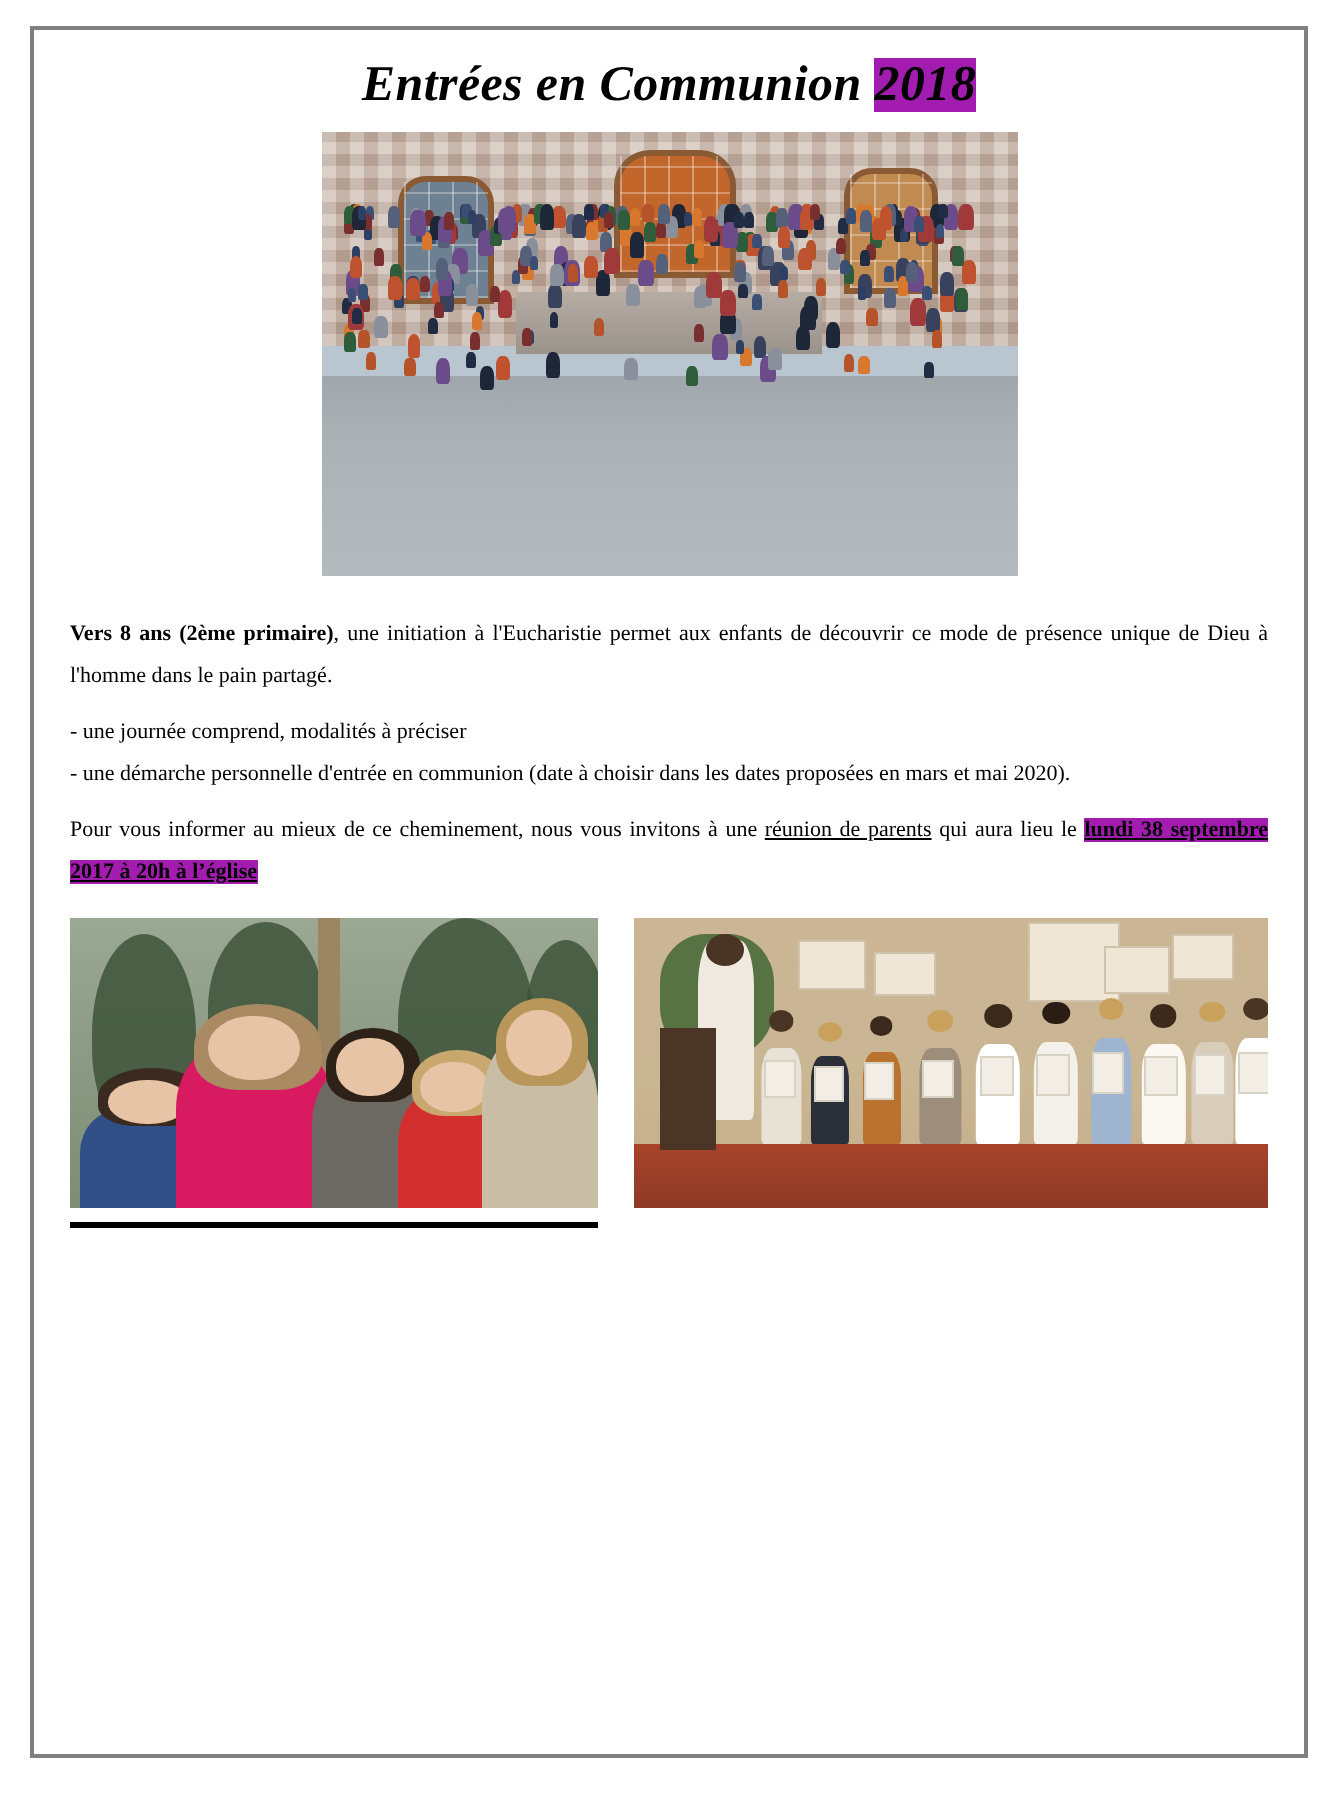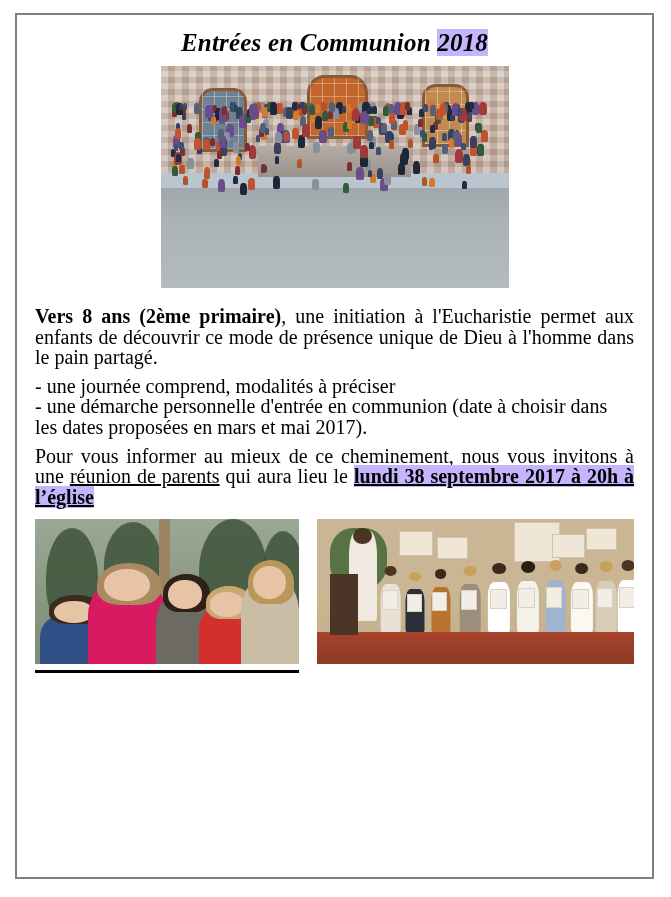--- a/index.html
+++ b/index.html
@@ -41,21 +41,21 @@
     text-align: center;
     font-weight: bold;
     font-style: italic;
     font-size: 25px;
     line-height: 34px;
     letter-spacing: 0.2px;
     margin: 5px 0 2px 0;
     white-space: nowrap;
   }
   .hl {
-    background: #c4b5fd;
+    background: #a21caf;
   }
 
   
   .photo-top-wrap {
     text-align: center;
     margin-top: 6px;
   }
   .photo {
     display: inline-block;
     position: relative;
@@ -124,21 +124,21 @@
     width: 264px;
     height: 0;
     border-top: 2px solid #000;
     border-bottom: 1px solid #000;
     margin-top: 2px;
   }
 
   
   .body-text {
     margin-top: 14px;
-    font-size: 20px;
+    font-size: 11px;
     line-height: 20.6px;
     text-align: justify;
     text-justify: inter-word;
   }
   .body-text p {
     margin: 0 0 8px 0;
   }
   .para-list {
     text-align: left;
     margin: 0 0 8px 0;
@@ -427,21 +427,21 @@
       </div>
     </div>
 
     <div class="body-text">
 
       <p><span class="b">Vers 8 ans (2ème primaire)</span><span>, une initiation à l'Eucharistie permet aux enfants de découvrir ce mode de présence unique de Dieu à l'homme dans le pain partagé.</span></p>
 
 
       <div class="para-list">
         <div>- une journée comprend, modalités à préciser</div>
-        <div>- une démarche personnelle d'entrée en communion (date à choisir dans les dates proposées en mars et mai 2017).</div>
+        <div>- une démarche personnelle d'entrée en communion (date à choisir dans les dates proposées en mars et mai 2020).</div>
       </div>
 
       <p><span>Pour vous informer au mieux de ce cheminement, nous vous invitons à une </span><span class="u">réunion de parents</span><span> qui aura lieu le </span><span class="hl b u">lundi 38 septembre 2017 à 20h à l’église</span></p>
 
     </div>
 
     <div class="photo-bottom-row">
       <div>
         <div class="photo photo-left">
           <div class="kp-bg"></div>

